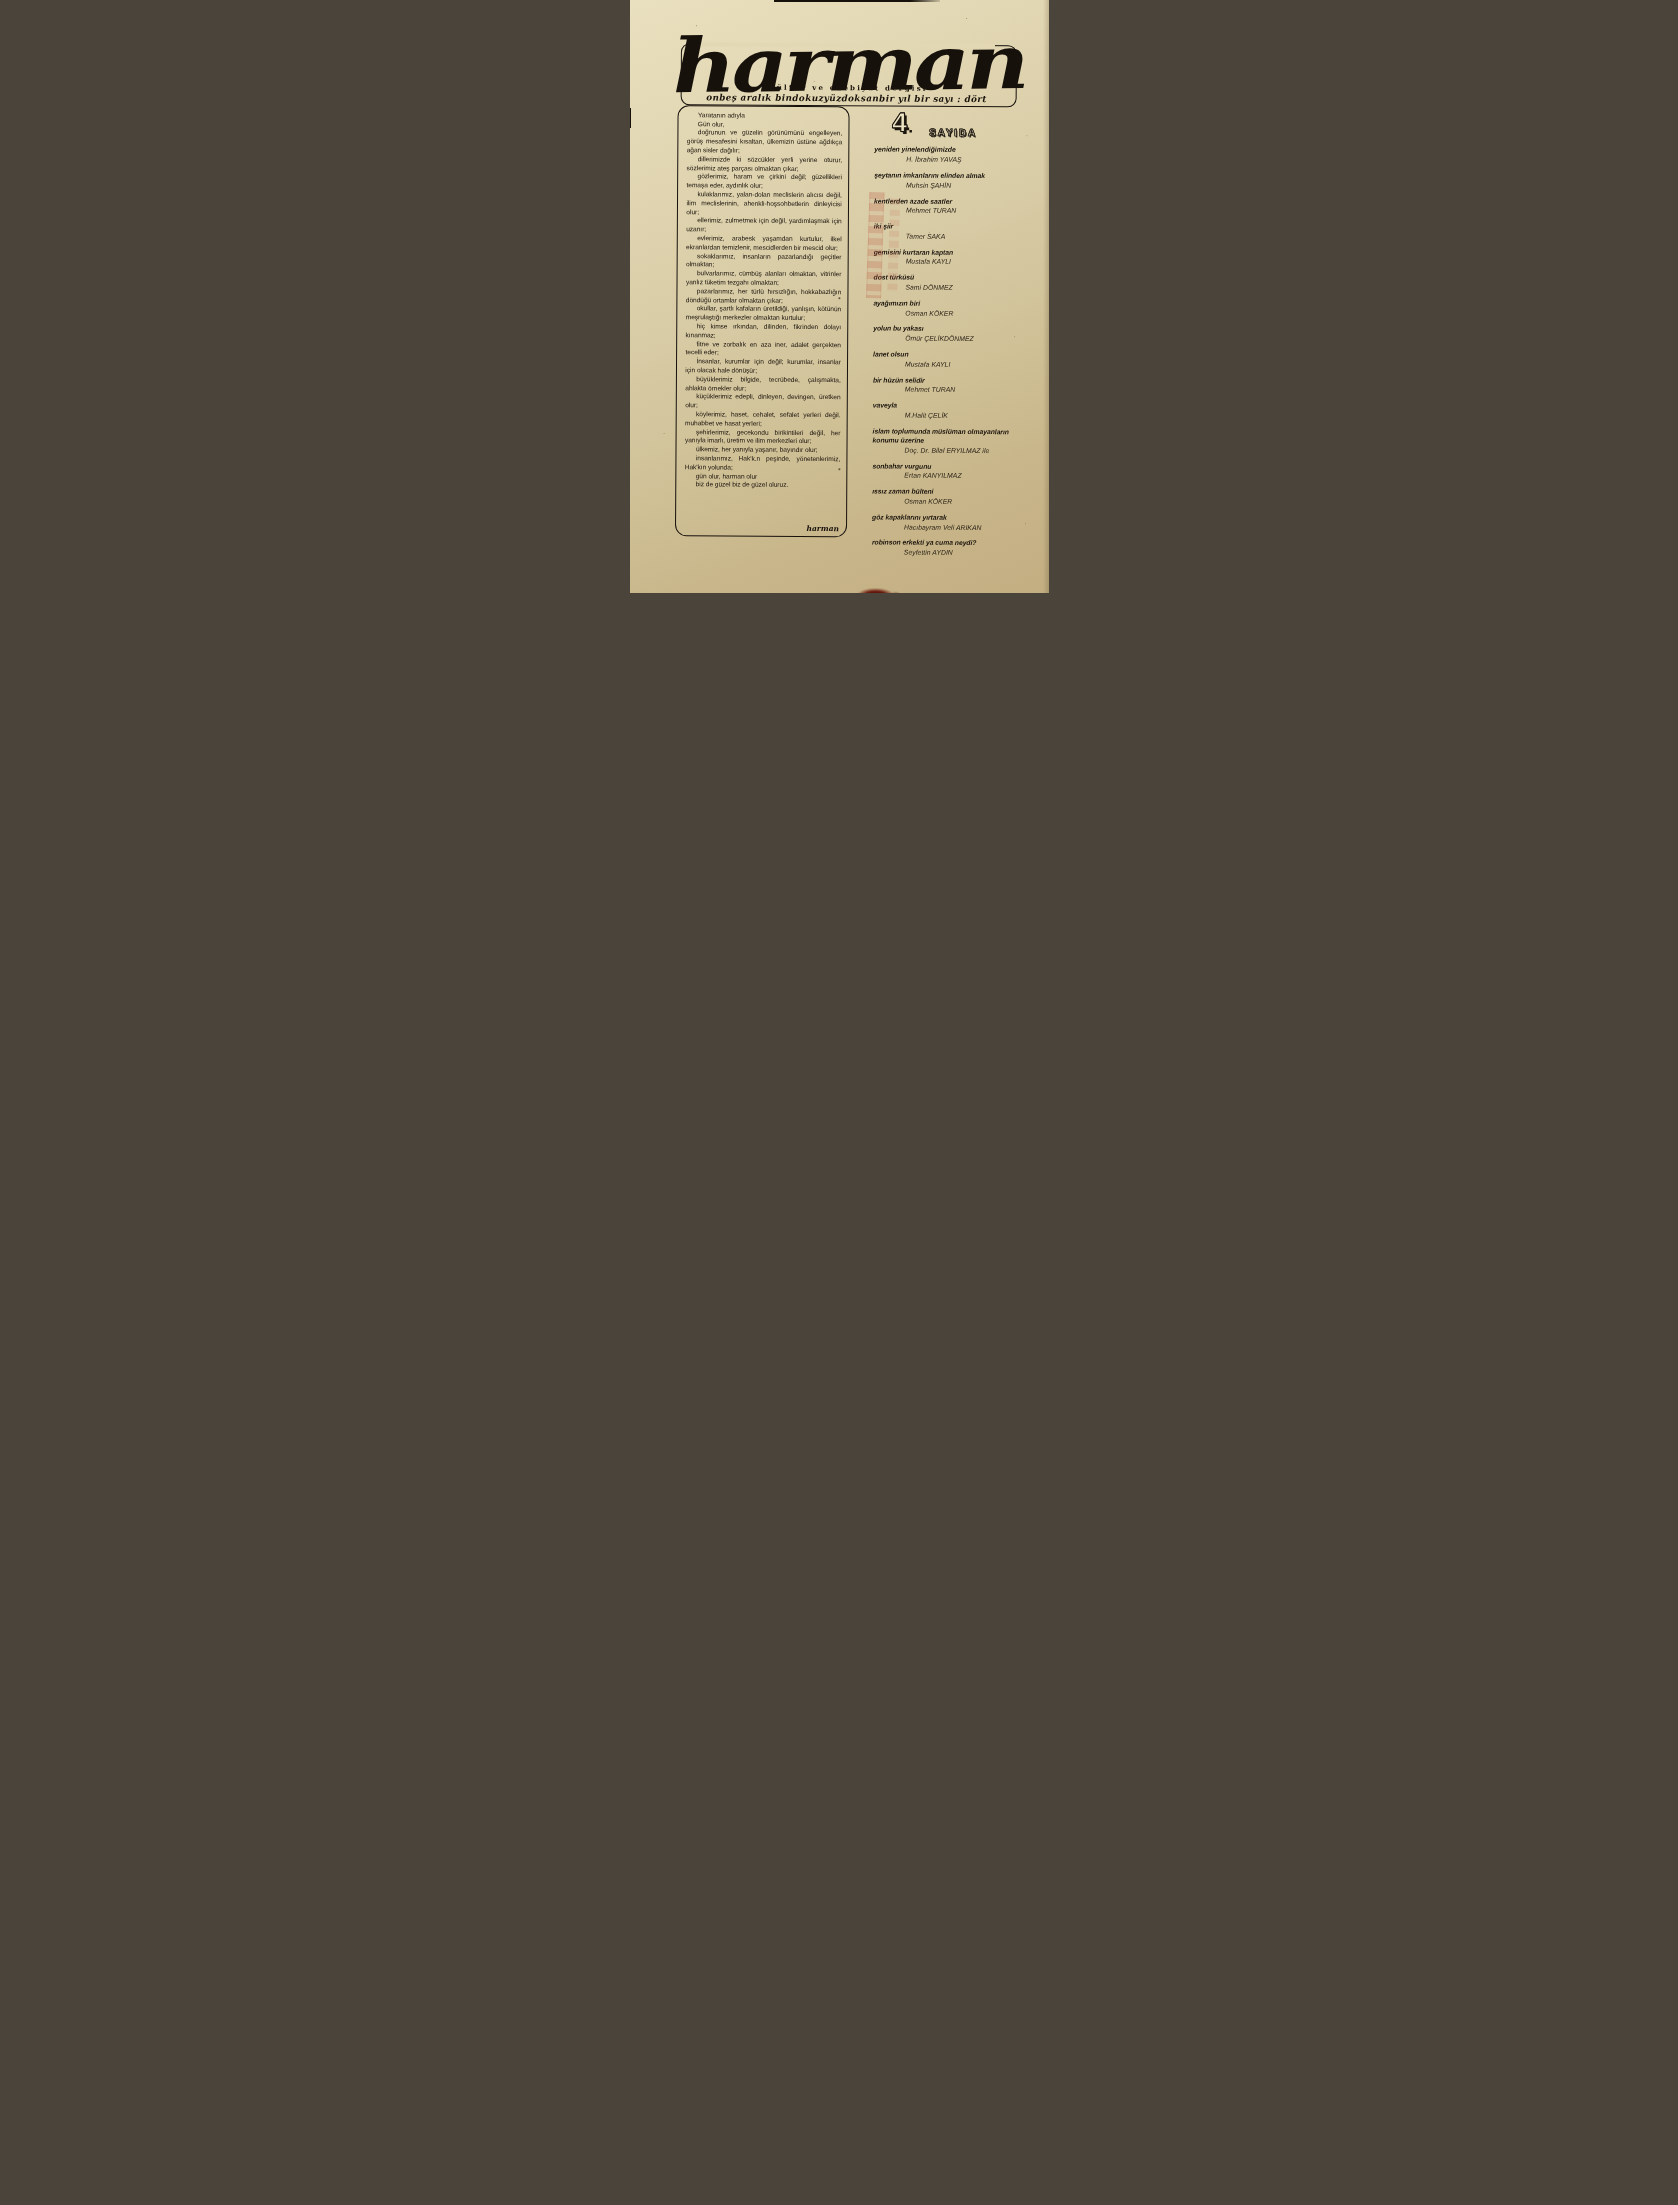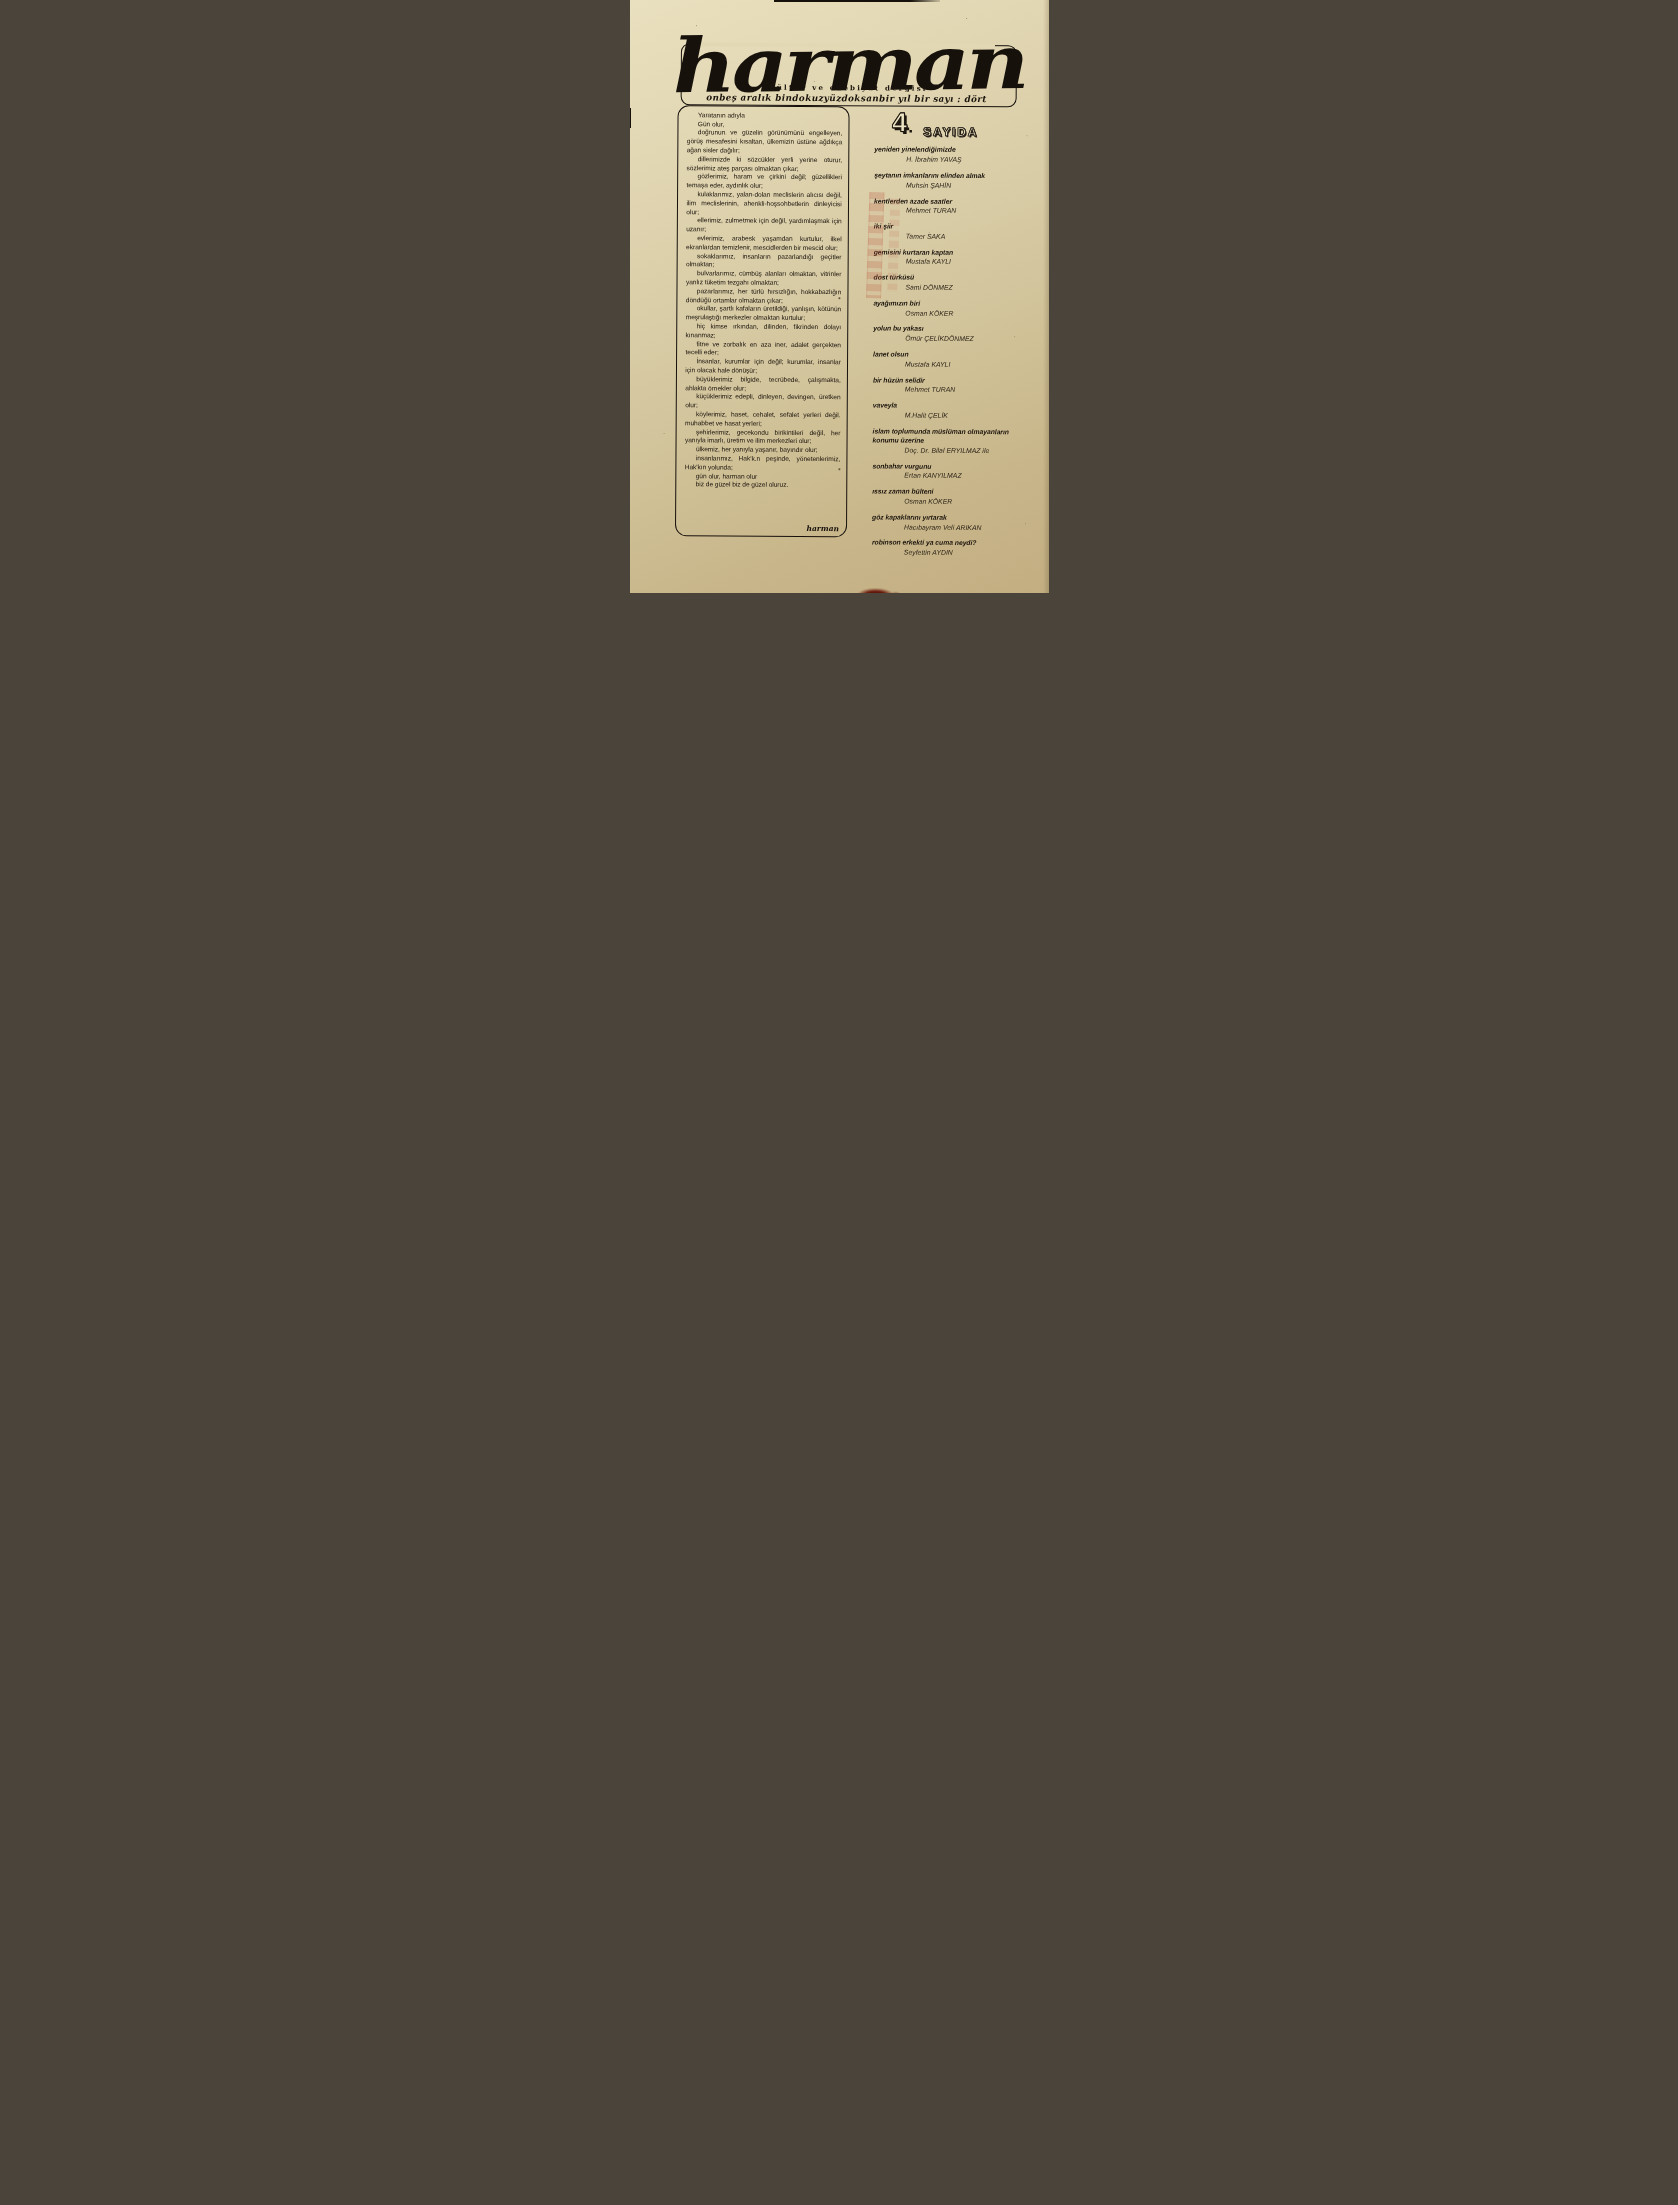--- a/index.html
+++ b/index.html
@@ -68,22 +68,22 @@
   .contents-col{position:absolute;left:245px;top:109px;width:173px;}
   .contents-header{display:flex;align-items:flex-end;padding-left:17.6px;margin-bottom:8.8px;}
   .big-num{
     font-weight:900;font-size:27px;line-height:.95;
     color:#ece3c2;
     -webkit-text-stroke:1px #1b140d;
     text-shadow:2.2px 2.6px 0 #1b140d,-0.4px -0.4px 0 #1b140d,0.4px -0.4px 0 #1b140d,-0.4px 0.4px 0 #1b140d,0.7px 0.7px 0 #1b140d;
   }
   .big-num-dot{font-weight:900;font-size:17.6px;line-height:1;color:#1b140d;margin-left:1.3px;-webkit-text-stroke:0;}
   .sayida{
-    margin-left:10px;position:relative;top:0.9px;
-    font-weight:800;font-size:12px;letter-spacing:1.8px;line-height:1;
+    margin-left:16px;position:relative;top:0.9px;
+    font-weight:800;font-size:10px;letter-spacing:1.8px;line-height:1;
     color:#ece3c2;
     -webkit-text-stroke:0.7px #1b140d;
     text-shadow:1.1px 1.5px 0 rgba(27,20,13,.92),-0.4px -0.4px 0 #1b140d,0.4px -0.4px 0 #1b140d,-0.4px 0.4px 0 #1b140d,0.4px 0.4px 0 #1b140d;
   }
   .toc-item{margin-bottom:6.6px;}
   .toc-title{
     font-style:italic;font-weight:700;font-size:6.8px;line-height:9.3px;
     max-width:138px;color:#1b140d;letter-spacing:-0.04px;
   }
   .toc-author{

